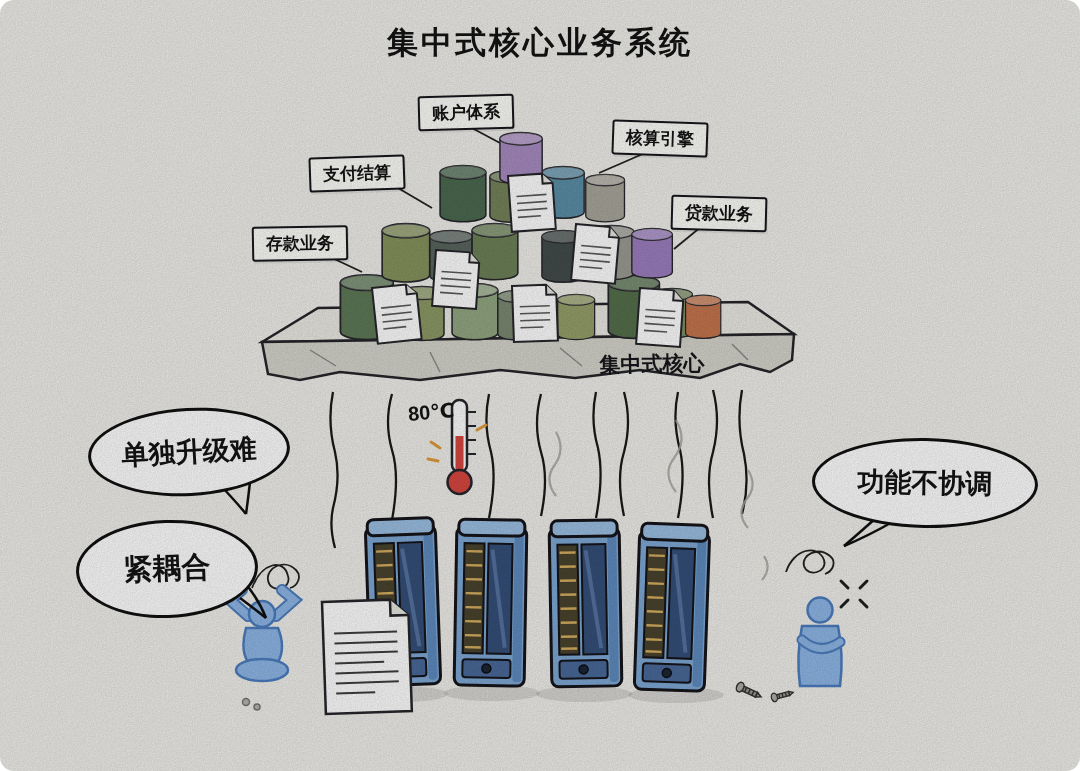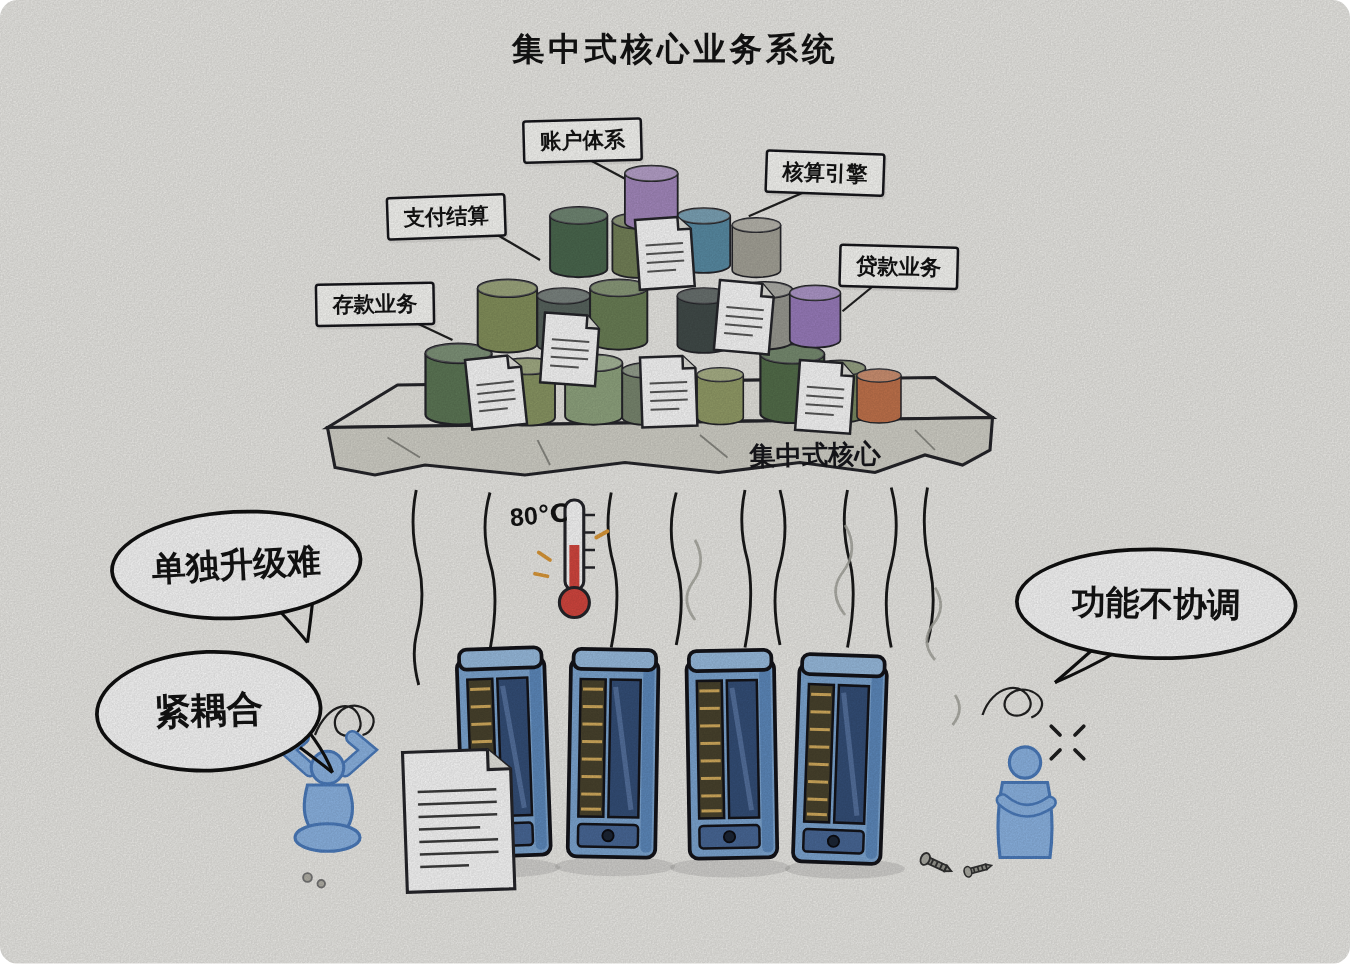--- a/index.html
+++ b/index.html
@@ -1,20 +1,20 @@
 <!DOCTYPE html>
 <html><head>
 <meta charset="utf-8">
 <style>
   html,body{margin:0;padding:0;background:#ffffff;}
   body{font-family:"Liberation Sans","DejaVu Sans",sans-serif;}
   .stage{position:relative;width:1080px;height:771px;background:#f1f0ec;border-radius:14px;overflow:hidden;}
   .scene{position:absolute;left:0;top:0;z-index:1;}
   .overlay-text{position:absolute;z-index:10;color:#141414;}
-  .page-title{left:0;right:0;top:22px;text-align:center;font-size:26px;font-weight:800;letter-spacing:3px;}
+  .page-title{left:0;right:0;top:22px;text-align:center;font-size:31px;font-weight:800;letter-spacing:3px;}
   .mod-label{padding:4px 12px;border:2.5px solid #17171c;background:#fefefb;font-size:17px;font-weight:700;border-radius:3px;white-space:nowrap;box-shadow:1px 2px 0 rgba(0,0,0,0.07);}
   .lbl-account{left:418px;top:95px;transform:rotate(-1.5deg);}
   .lbl-engine{left:612px;top:121px;transform:rotate(2deg);}
   .lbl-payment{left:309px;top:156px;transform:rotate(-2deg);}
   .lbl-loan{left:671px;top:196px;transform:rotate(1.5deg);}
   .lbl-deposit{left:252px;top:226px;transform:rotate(-1deg);}
   .bubble{border:3px solid #111;border-radius:50%;background:#ffffff;display:flex;align-items:center;justify-content:center;font-weight:800;white-space:nowrap;}
   .bub-upgrade{left:88px;top:408px;width:196px;height:82px;font-size:27px;transform:rotate(-3deg);}
   .bub-coupling{left:76px;top:520px;width:176px;height:92px;font-size:29px;transform:rotate(-2deg);}
   .bub-coordination{left:812px;top:438px;width:220px;height:84px;font-size:27px;transform:rotate(1deg);}

